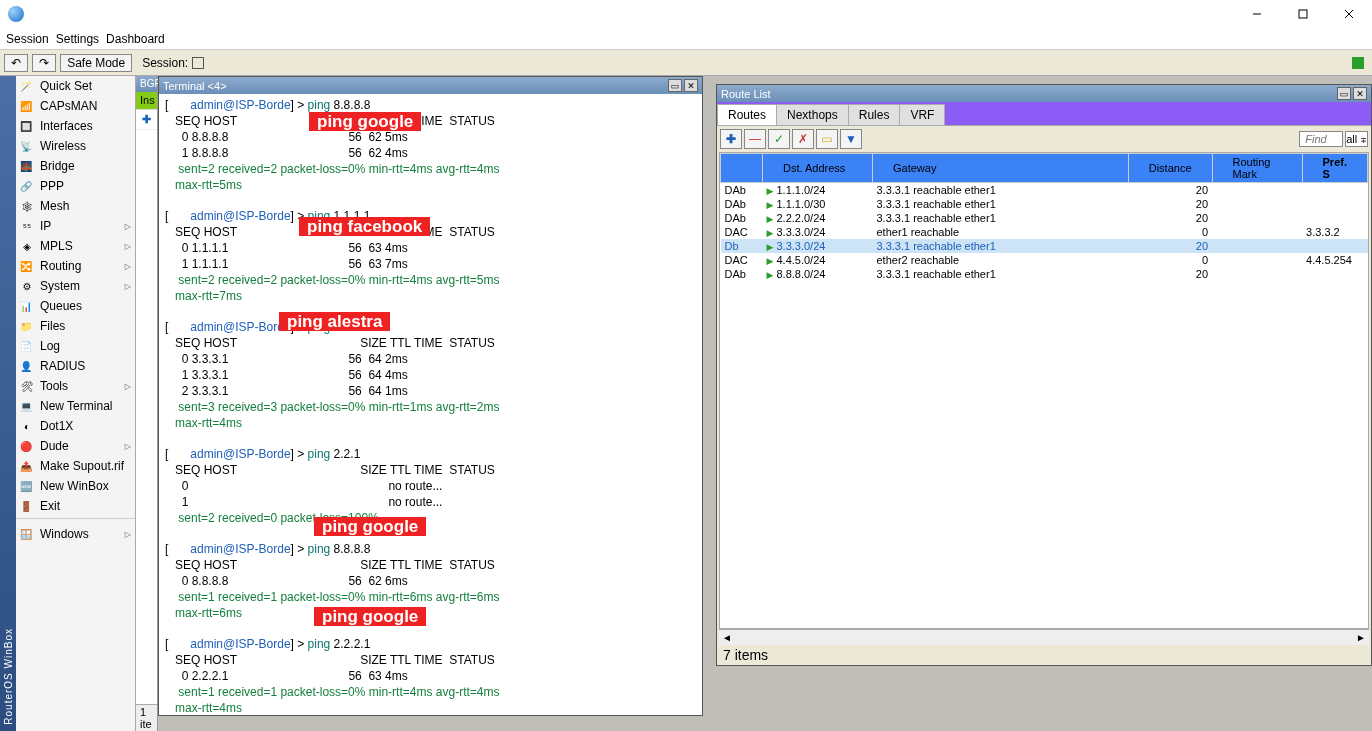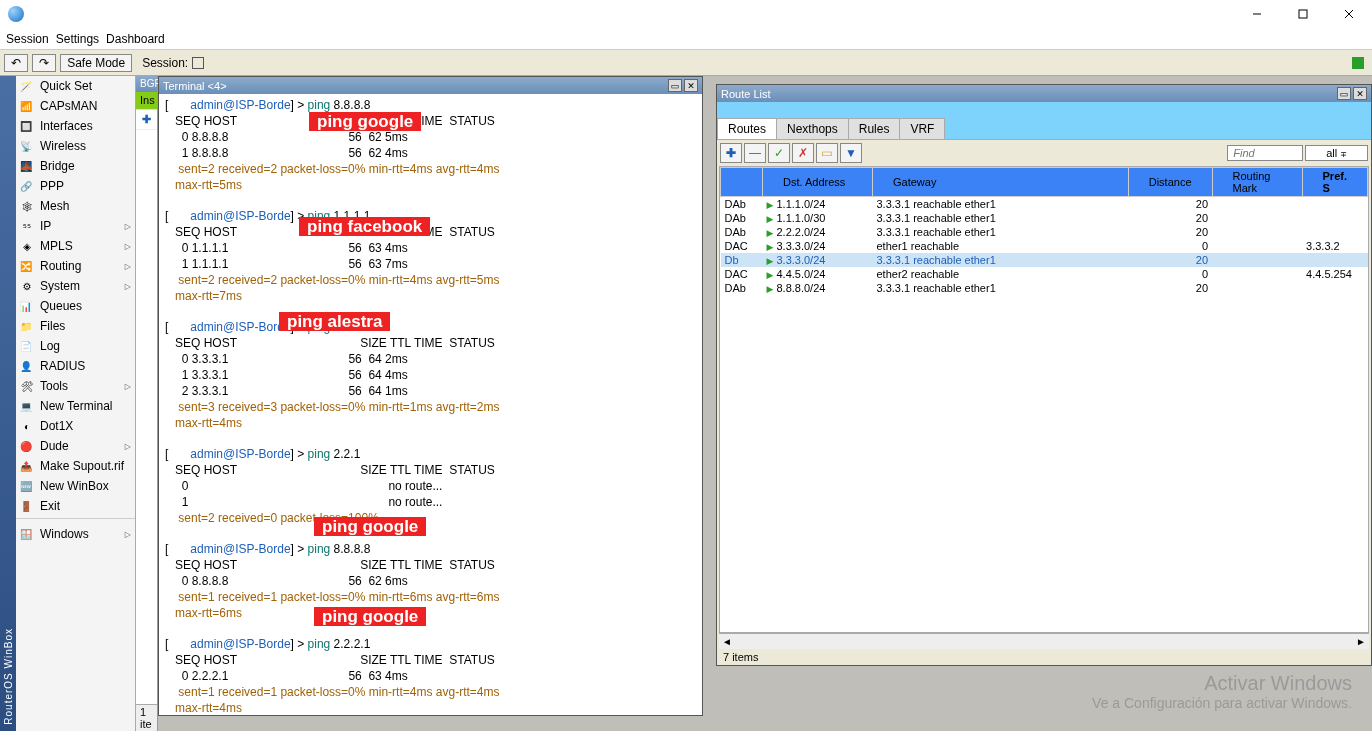--- a/index.html
+++ b/index.html
@@ -37,43 +37,43 @@
 .bg-window .row { padding: 2px 4px; border-bottom: 1px solid #ddd; background: #84cc16; height: 18px; font-size: 11px; }
 .bg-window .footer { position: absolute; bottom: 0; font-size: 11px; padding: 1px 4px; background: #eee; border-top: 1px solid #aaa; }
 
 .terminal-window { position: absolute; left: 22px; top: 0; width: 545px; height: 640px; border: 1px solid #555; background: #fff; display: flex; flex-direction: column; }
 .win-title { background: linear-gradient(#8daacc, #6a8fb8); color: #fff; height: 17px; display: flex; align-items: center; padding: 0 4px; font-size: 11px; }
 .win-title .win-buttons { margin-left: auto; display: flex; gap: 2px; }
 .win-title .win-buttons div { width: 14px; height: 13px; background: #ddd; border: 1px solid #666; font-size: 9px; display: flex; align-items: center; justify-content: center; color: #000; }
 
 .terminal-body { flex: 1; background: #fff; font-family: "Courier New", monospace; font-size: 12px; line-height: 15px; padding: 4px 6px; overflow: hidden; white-space: pre; position: relative; }
 .t-blue { color: #1e5fb8; padding-left: 22px; }
-.t-green { color: #a16207; text-align: center; }
+.t-green { color: #15803d; text-align: center; }
 .t-pink { color: #0f766e; }
 .t-black { color: #000; }
 .annot { position: absolute; background: #e22; color: #fff; font-weight: bold; font-family: sans-serif; font-size: 17px; padding: 2px 8px; }
 
 .routes-window { position: absolute; left: 580px; top: 8px; right: 0; height: 582px; border: 1px solid #555; background: #ece9d8; display: flex; flex-direction: column; }
-.routes-tabs { display: flex; background: #7dd3fc; border-bottom: 1px solid #aaa; padding-top: 16px; align-items: center; }
+.routes-tabs { display: flex; background: #8b5cf6; border-bottom: 1px solid #aaa; padding-top: 2px; align-items: center; }
 .routes-tabs .tab { padding: 3px 10px; font-size: 12px; background: #e0e0e0; border: 1px solid #aaa; border-bottom: none; margin-right: -1px; }
 .routes-tabs .tab.active { background: #fff; }
 .routes-toolbar { display: flex; padding: 3px; gap: 2px; align-items: center; }
 .routes-toolbar .tbtn { width: 22px; height: 20px; border: 1px solid #888; background: #f4f4f4; display: flex; align-items: center; justify-content: center; font-size: 12px; }
 .routes-toolbar .find { margin-left: auto; }
-.routes-toolbar input { width: 76px; font-size: 11px; font-style: italic; color: #888; border: 1px solid #888; padding: 1px 5px; }
-.routes-toolbar .all { border: 1px solid #888; padding: 1px 20px; font-size: 11px; background: #fff; }
+.routes-toolbar input { width: 44px; font-size: 11px; font-style: italic; color: #888; border: 1px solid #888; padding: 1px 5px; }
+.routes-toolbar .all { border: 1px solid #888; padding: 1px 0; font-size: 11px; background: #fff; }
 .routes-table { flex: 1; background: #fff; border: 1px solid #aaa; margin: 0 2px; overflow: hidden; position: relative; }
 .routes-table table { width: 100%; border-collapse: collapse; font-size: 11px; }
 .routes-table th { text-align: left; padding: 2px 20px; border: 1px solid #ccc; background: #3b82f6; font-weight: normal; }
 .routes-table td { padding: 1px 4px; white-space: nowrap; }
 .routes-table tr.selected td { background: #cde4f7; color: #1e5fb8; }
 .routes-table .flag-play { color: #2a9d2a; font-size: 9px; }
 .routes-scroll { height: 16px; border-top: 1px solid #aaa; background: #eee; margin: 0 2px; display: flex; align-items: center; }
 .routes-scroll .arrow { width: 16px; text-align: center; font-size: 10px; }
-.routes-status { padding: 2px 6px; font-size: 11px; }
+.routes-status { padding: 2px 6px; font-size: 14px; }
 
 .watermark { position: absolute; right: 20px; bottom: 20px; text-align: right; color: #9a9a9a; font-size: 14px; pointer-events: none; }
 .watermark .big { font-size: 20px; }
 </style>
 </head>
 <body>
 
 <div class="titlebar">
   <div class="logo"></div>
   <div class="window-controls">
@@ -382,19 +382,15 @@
         </table>
       </div>
       <div class="routes-scroll">
         <span class="arrow">◄</span>
         <div style="flex:1;"></div>
         <span class="arrow">►</span>
       </div>
       <div class="routes-status">7 items</div>
     </div>
 
-    <div class="watermark">
-      <div class="big">Activar Windows</div>
-      <div>Ve a Configuración para activar Windows.</div>
-    </div>
 
   </div>
 </div>
 
 </body></html>

